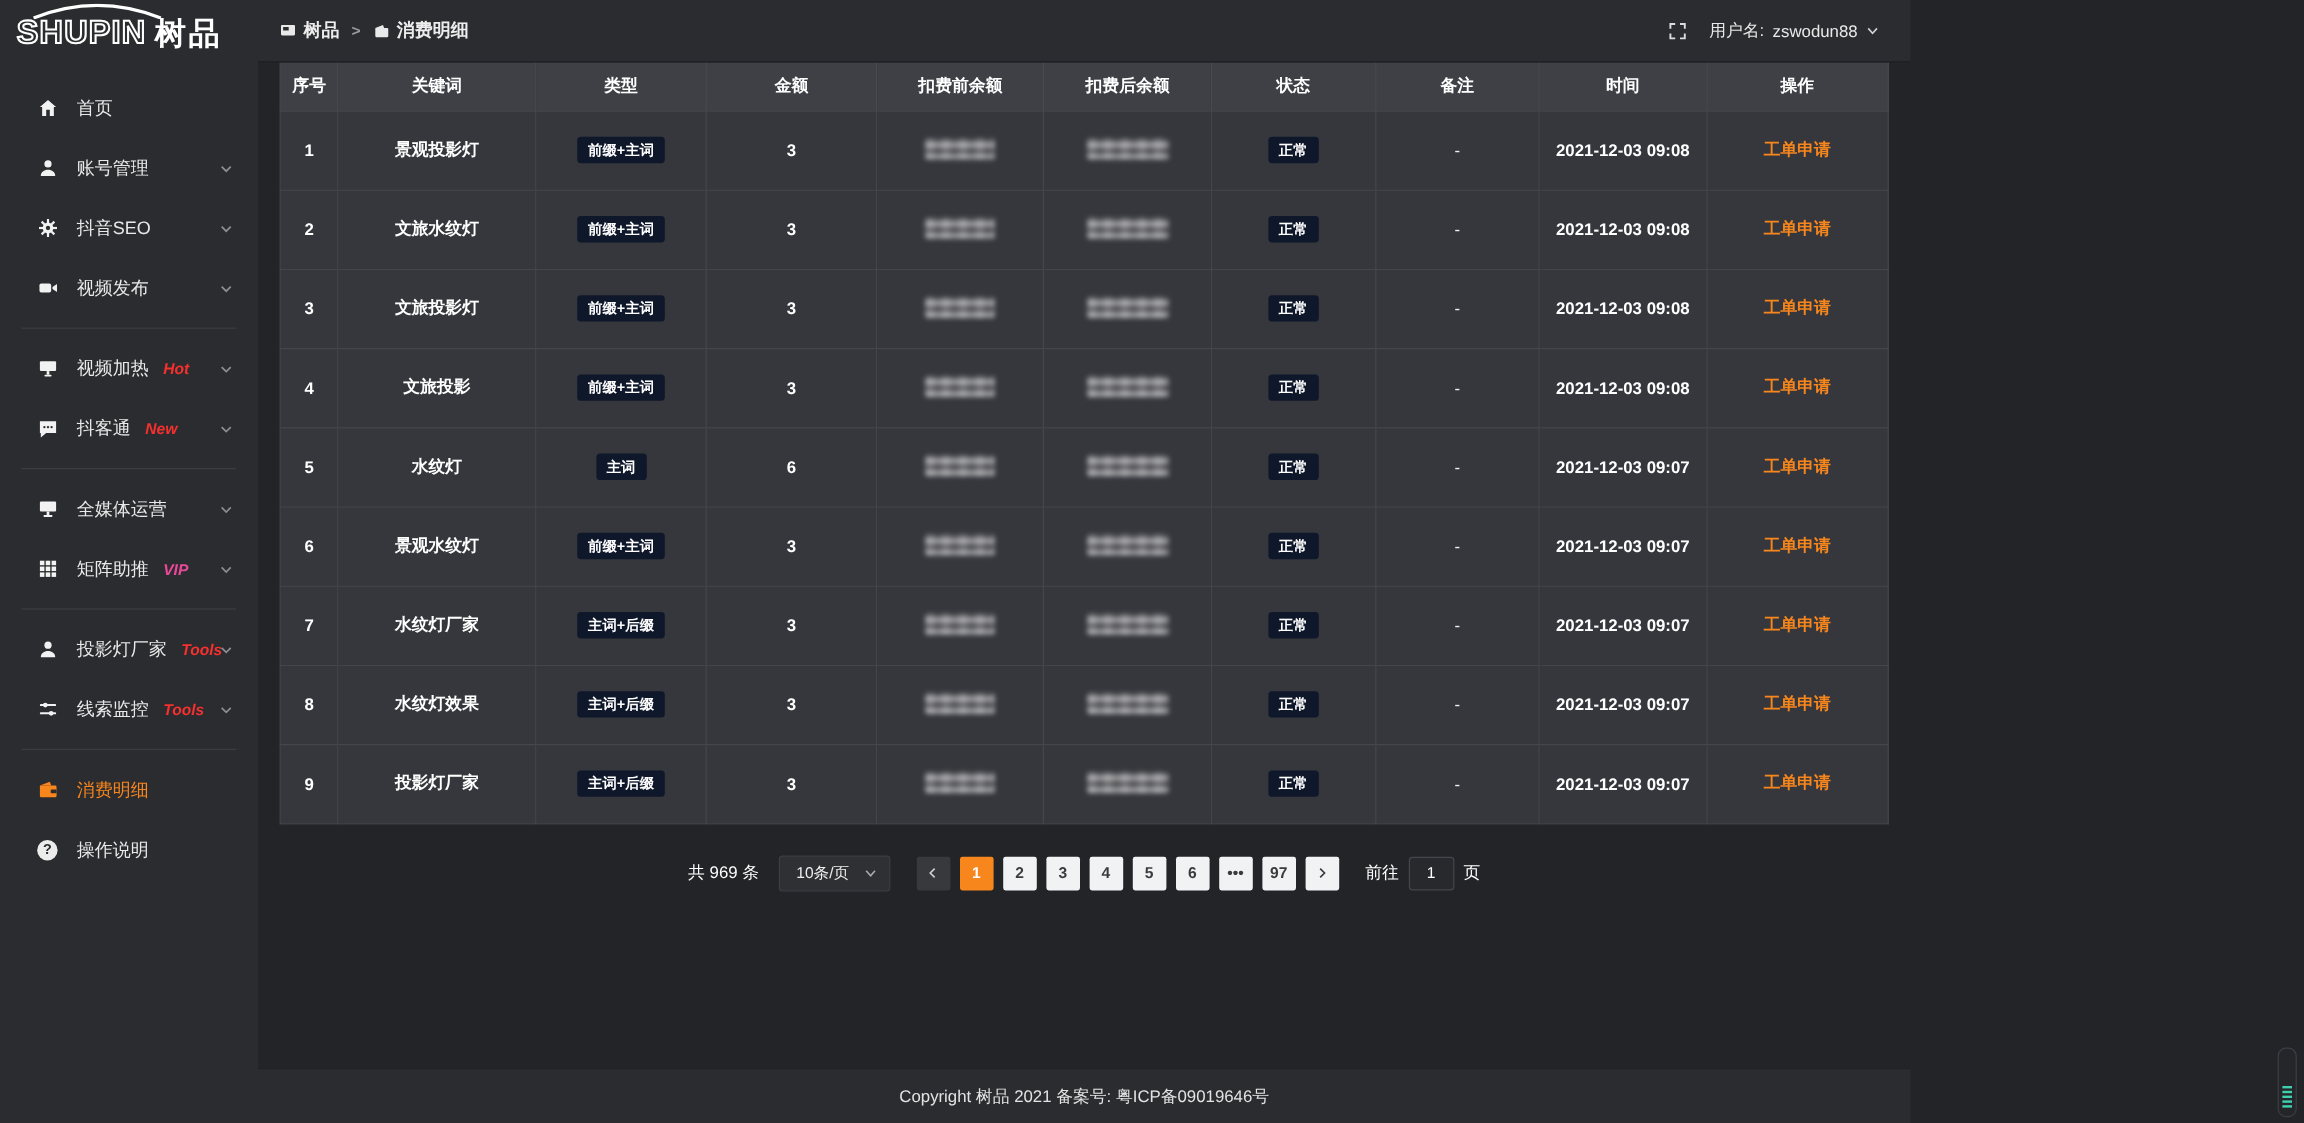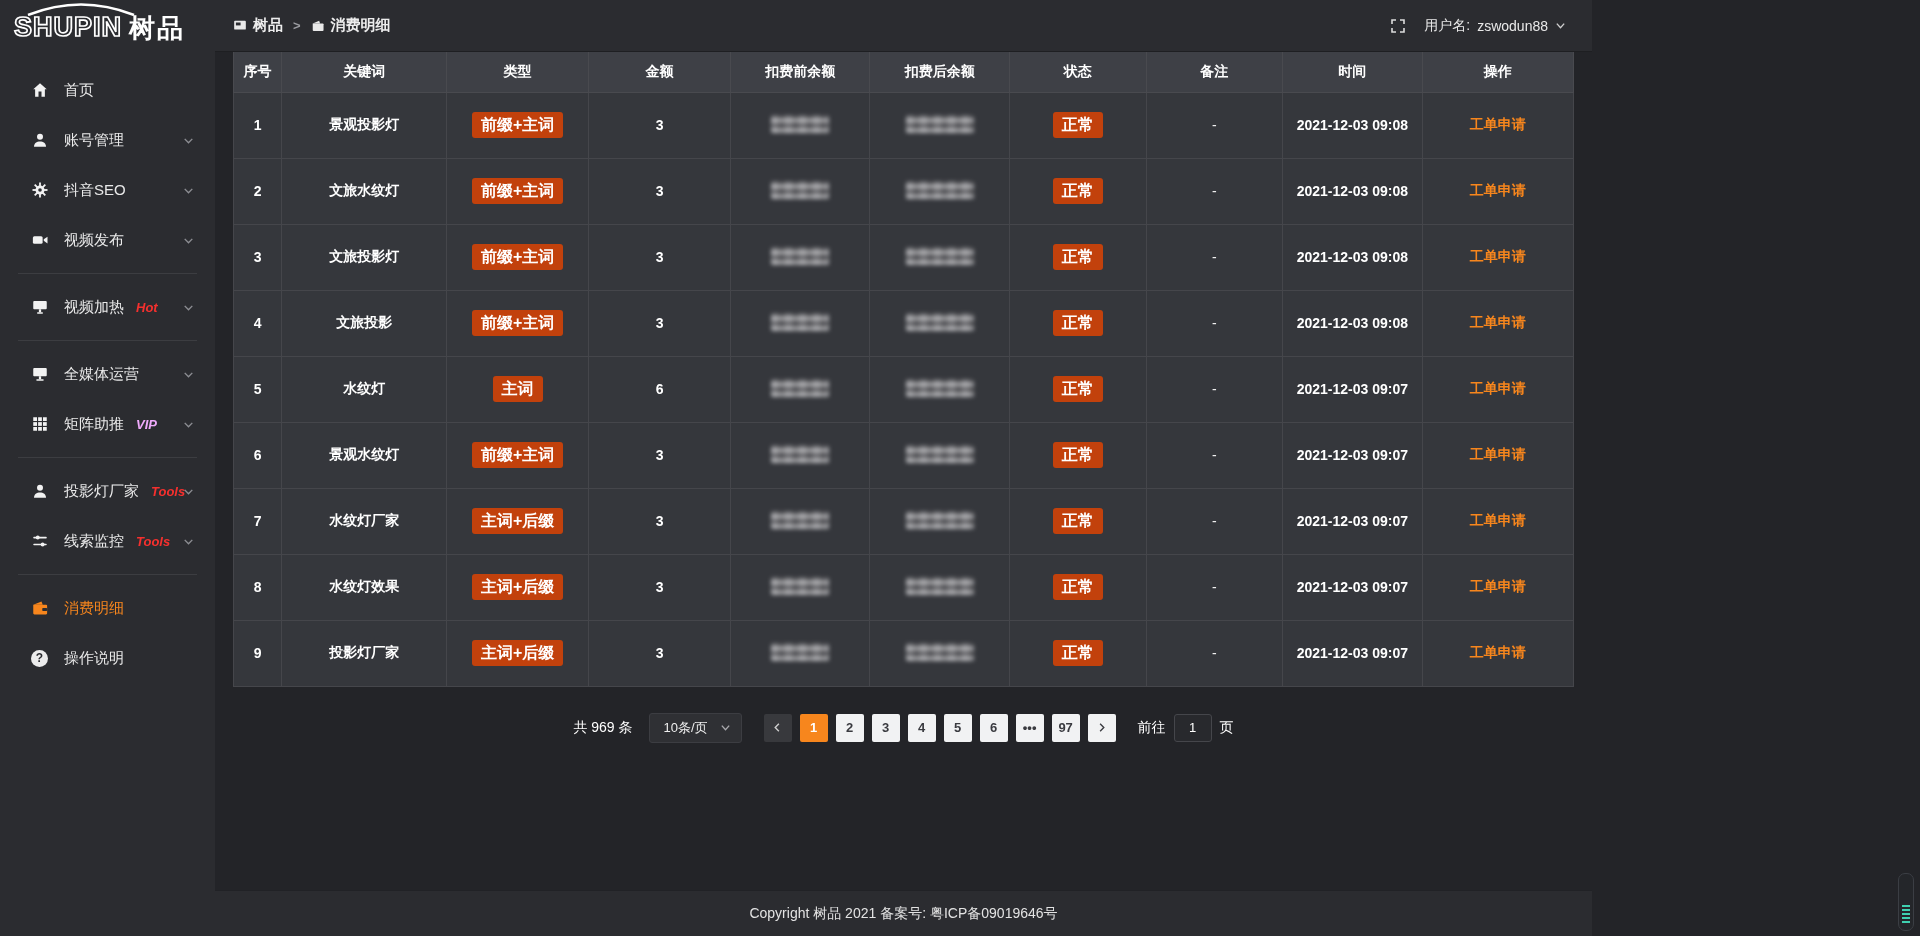--- a/index.html
+++ b/index.html
@@ -14,21 +14,21 @@
     -webkit-text-stroke:1.7px #fff; line-height:1; }
   .logo-arc { position:absolute; top:-11px; left:8px; }
   .logo-cn { font-size:26px; font-weight:800; color:#fff; line-height:1; letter-spacing:2px; }
   .menu { margin-top:14px;text-align:right; }
   .menu-item { position:relative; height:50px; display:flex; align-items:center; padding-left:30px;
     color:#e9e9e9; font-size:15px; cursor:pointer; }
   .menu-item .mi-icon { width:19px; height:19px; margin-right:15px; display:flex; align-items:center;
     justify-content:center; color:#f2f2f2; }
   .menu-item.active, .menu-item.active .mi-icon { color:#f7861d; }
   .badge { font-style:italic; font-weight:bold; font-size:13px; margin-left:12px; }
-  .badge.red { color:#f5302e; } .badge.vip { color:#f0abfc; }
+  .badge.red { color:#f5302e; } .badge.vip { color:#ec4899; }
   .chev { position:absolute; right:20px; color:#8d8e93; display:flex; }
   .divider { height:1px; background:#3c3d41; margin:8px 18px; }
   .q-circle { width:17px; height:17px; border-radius:50%; background:#ececec; color:#2b2c30;
     font-size:12px; font-weight:bold; display:flex; align-items:center; justify-content:center; }
   .q-circle::before { content:"?"; }
 
   
   .main-col { flex:1; display:flex; flex-direction:column; min-width:0; }
   .topbar { height:52px; background:#2b2c30; border-bottom:1px solid #1e1f22; display:flex;
     align-items:center; justify-content:space-between; padding:0 26px 0 18px; flex-shrink:0; }
@@ -43,21 +43,21 @@
   .balance { margin:21px 0 15px 0; color:#fff; font-size:15px; font-weight:bold; }
   .balance span { margin-left:4px; }
 
   
   table { width:100%; border-collapse:collapse; table-layout:fixed; }
   th { height:40px; background:#3e4046; color:#fff; font-size:14px; font-weight:bold;
     border:1px solid #494a4f; border-top:none; }
   td { height:66px; background:#35373c; color:#f0f0f0; font-size:14px; text-align:center;
     vertical-align:middle; border:1px solid #45464b; }
   td.kw, td.num, td.time { font-weight:600; color:#fff; }
-  .tag { display:inline-block; background:#c2410c; color:#fff; font-size:16px; font-weight:bold;
+  .tag { display:inline-block; background:#0f172a; color:#fff; font-size:12px; font-weight:bold;
     padding:5px 9px; border-radius:3px; line-height:1; }
   .blur { display:inline-block; height:18px; border-radius:2px; filter:blur(2px); opacity:.9;
     background:repeating-linear-gradient(90deg,#95959a 0 7px,#6e6e73 7px 14px),
                repeating-linear-gradient(0deg,rgba(255,255,255,.35) 0 5px,rgba(0,0,0,.25) 5px 10px);
     background-blend-mode:overlay; }
   .b1 { width:58px; } .b2 { width:68px; }
   .action { color:#f7861d; cursor:pointer; font-weight:600; }
 
   
   .pager { margin-top:26px; display:flex; align-items:center; justify-content:center; gap:8px;
@@ -179,20 +179,39 @@
           </span>
         <span>视频加热</span>
         <span class="badge red">Hot</span>
         <span class="chev">
             <svg width="13" height="13" viewBox="0 0 24 24" fill="none" stroke="currentColor" stroke-width="2.6">
               <polyline points="5,9 12,16 19,9"></polyline>
             </svg>
           </span>
       </div>
 
+      <div class="menu-item">
+        <span class="mi-icon">
+            <svg width="18" height="18" viewBox="0 0 24 24" fill="currentColor">
+              <path d="M3 4h18v13H10l-6 5v-5H3z"></path>
+              <g fill="#2b2c30">
+                <circle cx="8" cy="10.5" r="1.3"></circle>
+                <circle cx="12" cy="10.5" r="1.3"></circle>
+                <circle cx="16" cy="10.5" r="1.3"></circle>
+              </g>
+            </svg>
+          </span>
+        <span>抖客通</span>
+        <span class="badge red">New</span>
+        <span class="chev">
+            <svg width="13" height="13" viewBox="0 0 24 24" fill="none" stroke="currentColor" stroke-width="2.6">
+              <polyline points="5,9 12,16 19,9"></polyline>
+            </svg>
+          </span>
+      </div>
 
       <div class="divider"></div>
 
       <div class="menu-item">
         <span class="mi-icon">
             <svg width="18" height="18" viewBox="0 0 24 24" fill="currentColor">
               <rect x="3" y="4" width="18" height="11" rx="1.2"></rect>
               <rect x="7" y="19" width="10" height="2" rx="1"></rect>
               <rect x="10.5" y="15" width="3" height="4"></rect>
             </svg>

